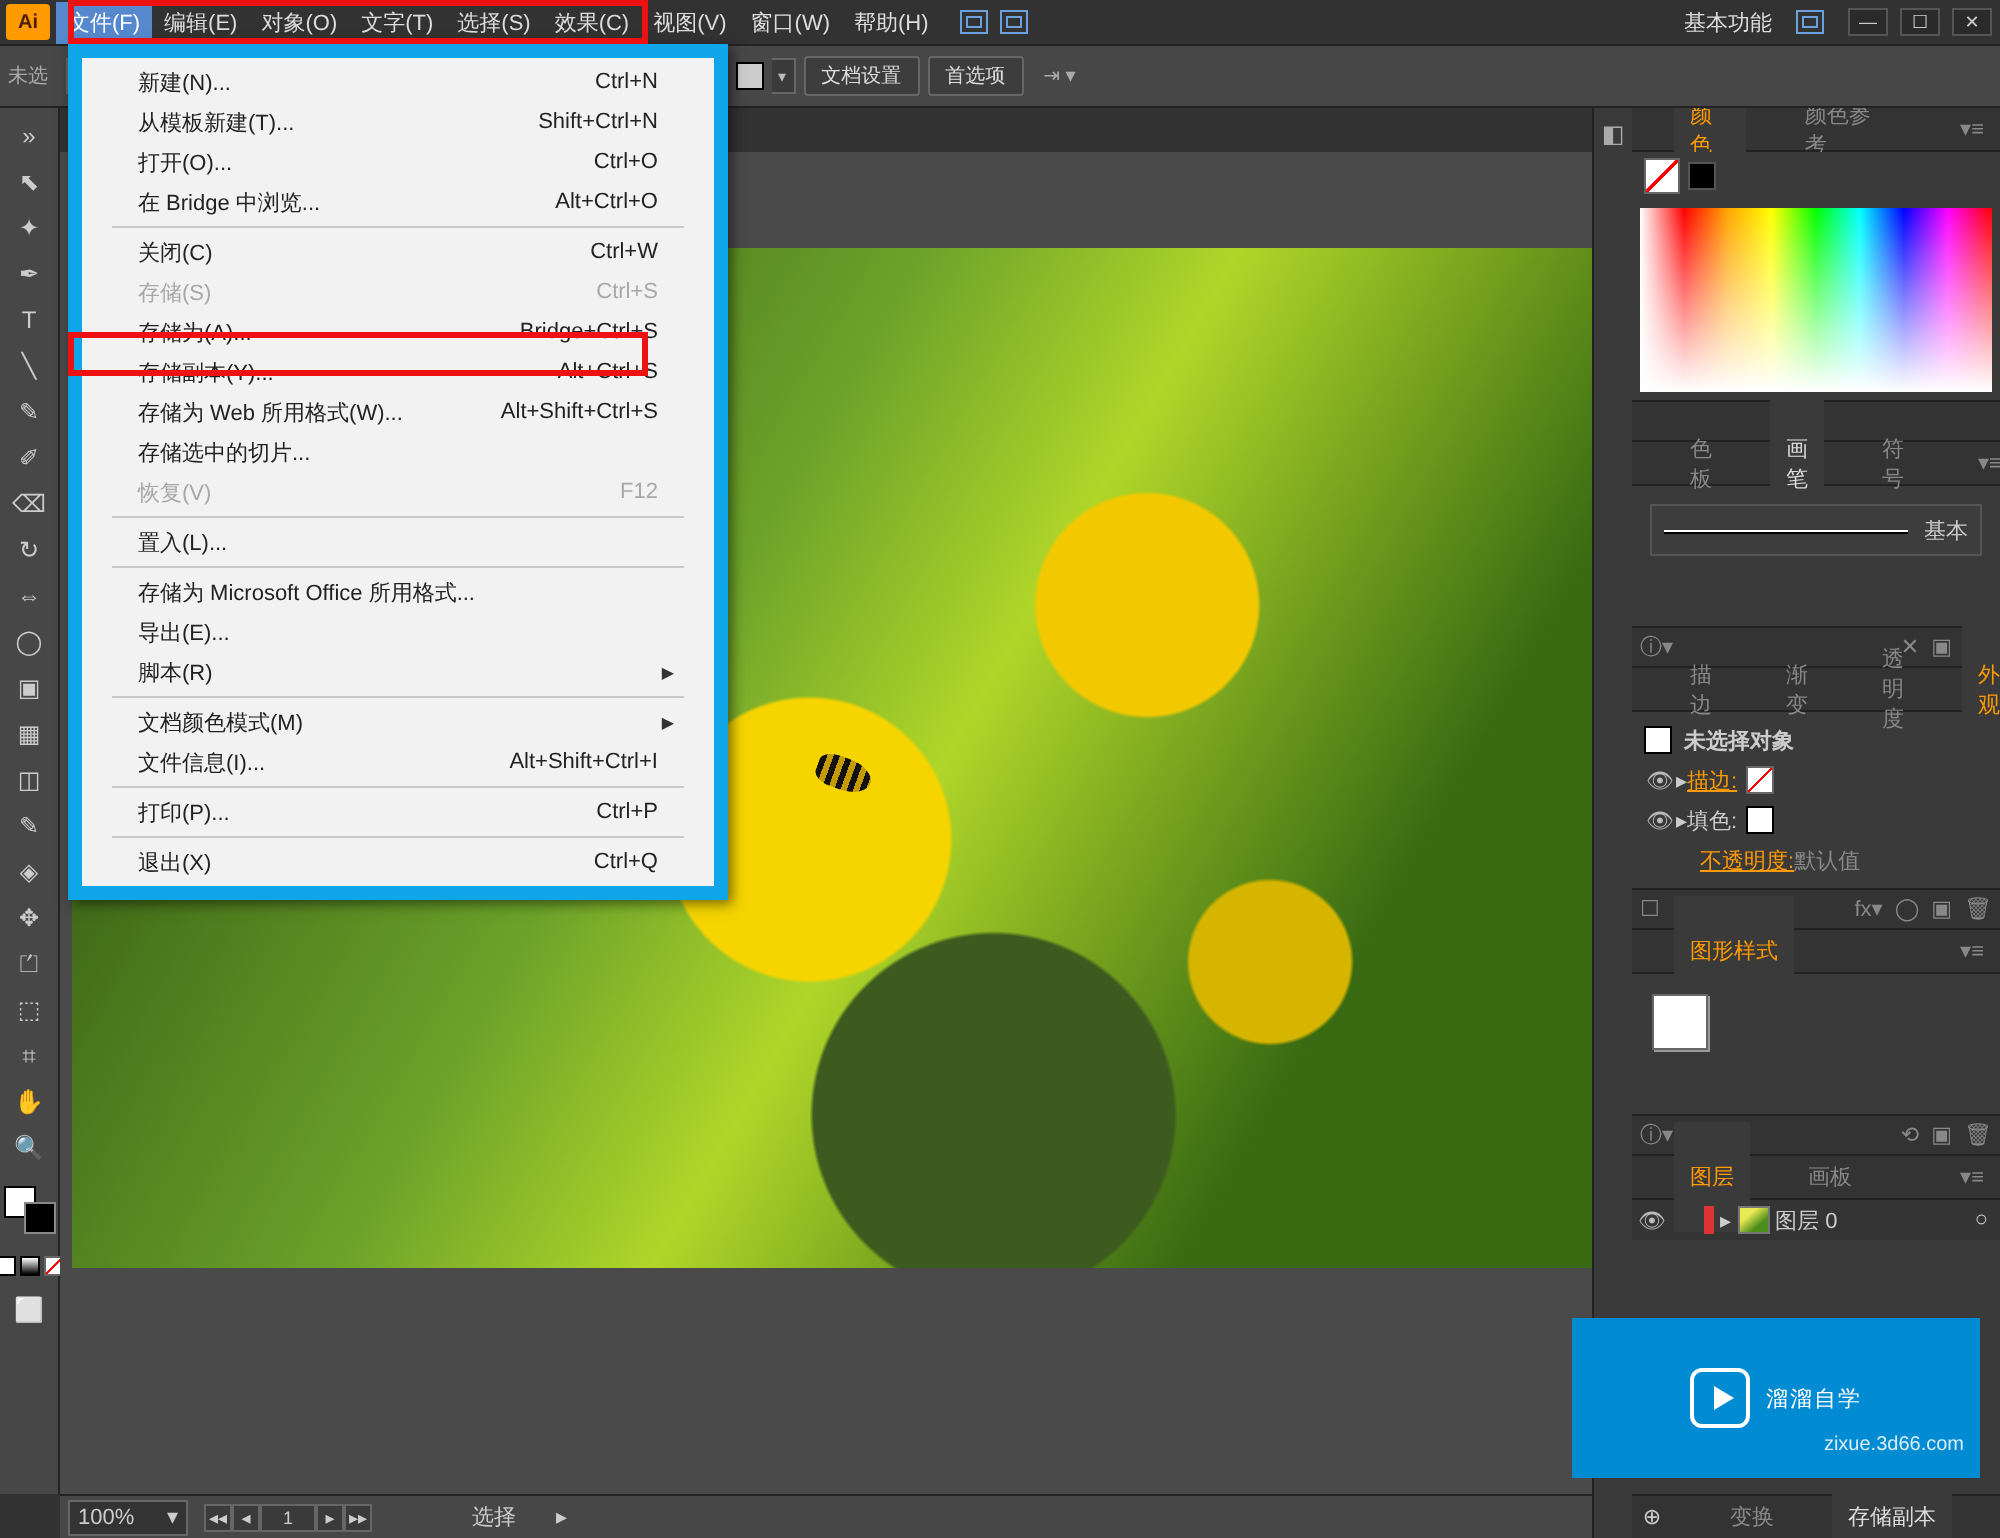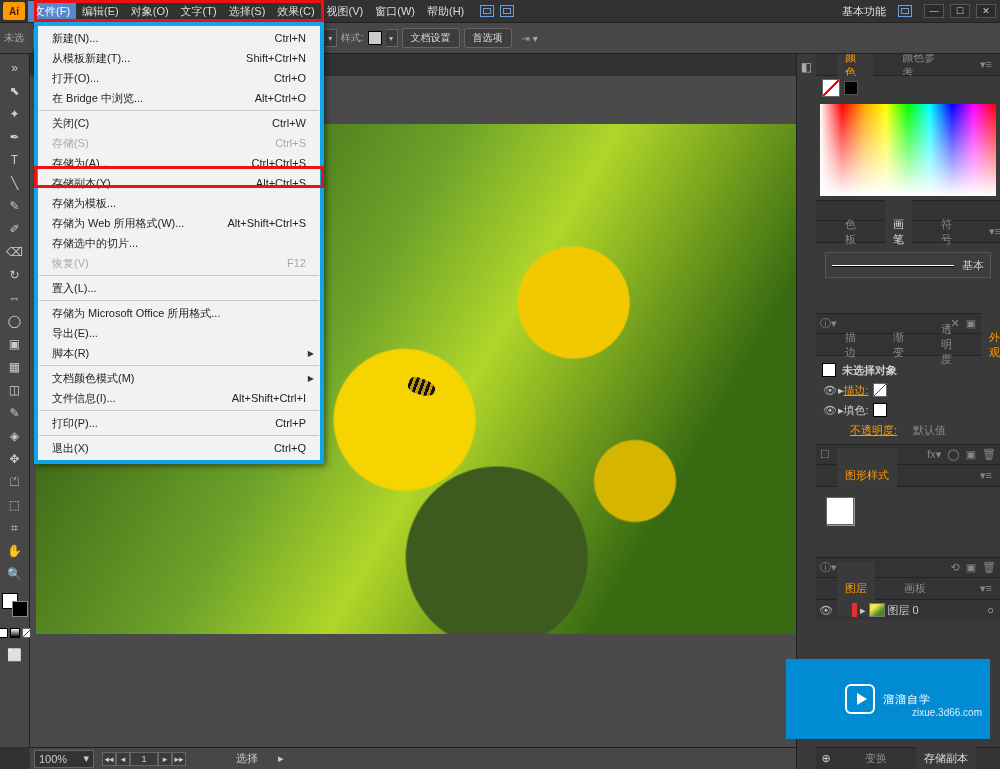--- a/index.html
+++ b/index.html
@@ -59,39 +59,39 @@
   .beibu-row { display:flex; align-items:center; height:20px; font-size:10px; padding:0 2px;}
   .eye{ width:16px; text-align:center; color:#bbb;}
   .link{ color:#ff9a00; text-decoration:underline;}
   .default-lbl{ color:#888;}
   .layer-row{ height:20px; background:#343434; display:flex; align-items:center; gap:3px; padding:0 2px;}
   .layer-thumb{width:16px;height:14px;background:linear-gradient(140deg,#eaea55 30%,#4c8d1a 70%);border:1px solid #777;}
   .red-sq{width:5px;height:14px;background:#d33;}
   .panel-sect { border-top:1px solid #222;}
   .graphstyle-thumb { width:28px;height:28px;border:1px solid #666;background:#fff;margin:6px;display:inline-block;box-shadow:1px 1px 0 #999;}
   
-  .dropdown { position:absolute; left:34px; top:22px; width:290px; background:#f2f2f2; color:#222; border:4px solid #0ea5e9; box-shadow:2px 2px 6px rgba(0,0,0,.5); z-index:10; padding:2px 0;}
+  .dropdown { position:absolute; left:34px; top:22px; width:330px; background:#f2f2f2; color:#222; border:7px solid #0ea5e9; box-shadow:2px 2px 6px rgba(0,0,0,.5); z-index:10; padding:2px 14px;}
   .dd-row { display:flex; align-items:center; height:20px; padding:0 14px; font-size:11px; justify-content:space-between;}
   .dd-row.disabled{ color:#a8a8a8; }
   .dd-row.sub:after{ content:"▶"; font-size:8px; color:#333; position:absolute; right:6px;}
   .dd-row{position:relative;}
   .dd-sep { height:1px; background:#c8c8c8; margin:2px 1px; }
   .red-box { position:absolute; left:34px; width:290px; border:3px solid #e11; pointer-events:none; z-index:11;}
   .red-top { top:0px; height:22px;}
   .red-saveas { top:166px; height:22px;}
   
   .status { position:absolute; left:30px; right:184px; bottom:0; height:22px; background:#474747; color:#ccc; display:flex; align-items:center; font-size:10px; border-top:1px solid #222;}
   .status .zoom { width:60px; height:18px; background:#333; border:1px solid #666; margin:0 4px; display:flex; align-items:center; justify-content:space-between; padding:0 4px;}
   .status .ministack{ display:flex; margin-left:4px;}
   .status .ministack span{ width:14px; height:14px; display:flex; align-items:center; justify-content:center; border:1px solid #666; background:#3a3a3a; font-size:9px;}
   
   .rt-bottom-tabs { height:22px; background:#333; display:flex; align-items:center; font-size:10px; border-top:1px solid #222;}
   
   .watermark{ position:absolute; right:10px; bottom:30px; width:204px; height:80px; background:#008bd3; color:#ffffff; display:flex; align-items:center; justify-content:center; gap:8px; font-size:22px; font-weight:500; z-index:50; letter-spacing:1px;}
-  .watermark small{ position:absolute; right:8px; bottom:21px; font-size:10px; opacity:.85; letter-spacing:0;}
+  .watermark small{ position:absolute; right:8px; bottom:11px; font-size:10px; opacity:.85; letter-spacing:0;}
   .watermark .play{ width:30px;height:30px;border:2px solid #fff;border-radius:6px;display:flex;align-items:center;justify-content:center;}
   .watermark .play:before{content:"";border-left:10px solid #fff;border-top:6px solid transparent;border-bottom:6px solid transparent;margin-left:3px;}
   .vscroll{position:absolute;right:0;top:0;bottom:0;width:12px;background:#3a3a3a;}
   .vscroll .thumb{position:absolute;left:2px;right:2px;top:40%;height:80px;background:#5a5a5a;border-radius:3px;}
 </style>
 </head>
 <body>
 
 <div class="menubar">
   <div class="ai-logo">Ai</div>
@@ -272,21 +272,21 @@
         </div>
       <div class="beibu-row">
           <span class="eye">👁</span>
           <span>▸</span>
           <span>填色:</span>
           <span class="swatch" style="width:14px;height:14px;background:#fff;margin-left:4px"></span>
         </div>
       <div class="beibu-row">
           <span style="width:28px"></span>
           <span class="link">不透明度:</span>
-          <span class="default-lbl" style="margin-left:16px">默认值</span>
+          <span class="default-lbl" style="margin-left:0">默认值</span>
         </div>
     </div>
     <div class="panel-footer">
       <span>☐</span>
         <span style="flex:1"></span>
       <span>fx▾</span>
         <span>◯</span>
         <span>▣</span>
         <span>🗑</span>
     </div>
@@ -360,28 +360,25 @@
     <div class="dd-row">
       <span>关闭(C)</span>
       <span>Ctrl+W</span>
     </div>
     <div class="dd-row disabled">
       <span>存储(S)</span>
       <span>Ctrl+S</span>
     </div>
     <div class="dd-row">
       <span>存储为(A)...</span>
-      <span>Ctrl+Ctrl+S</span>
+      <span>Bridge+Ctrl+S</span>
     </div>
     <div class="dd-row">
       <span>存储副本(Y)...</span>
       <span>Alt+Ctrl+S</span>
-    </div>
-    <div class="dd-row">
-      <span>存储为模板...</span>
     </div>
     <div class="dd-row">
       <span>存储为 Web 所用格式(W)...</span>
       <span>Alt+Shift+Ctrl+S</span>
     </div>
     <div class="dd-row">
       <span>存储选中的切片...</span>
     </div>
     <div class="dd-row disabled">
       <span>恢复(V)</span>

